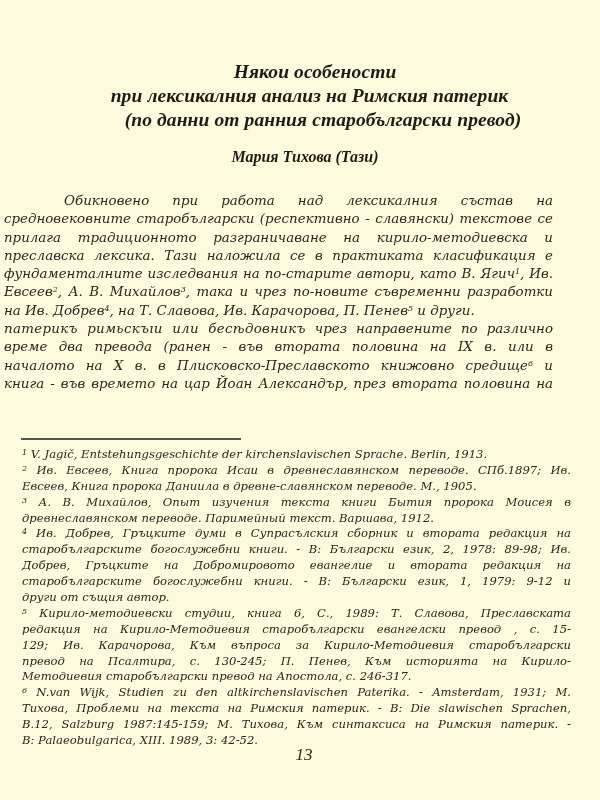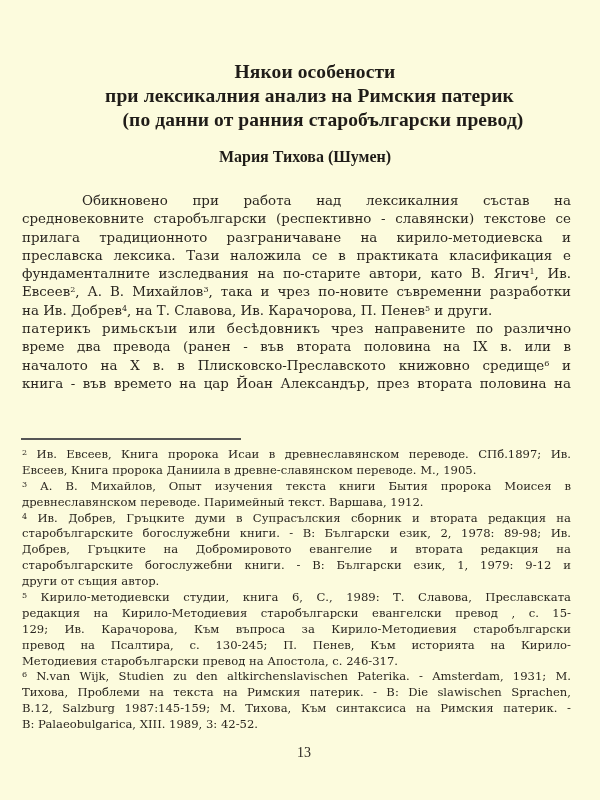--- a/index.html
+++ b/index.html
@@ -13,20 +13,21 @@
       overflow: hidden;
       position: relative;
       font-family: "Liberation Serif", "DejaVu Serif", serif;
       color: #2a2620;
     }
     .page {
       position: absolute;
       left: 0; top: 0;
       width: 600px; height: 800px;
       background: #fcfbdd;
+      font-style: italic;
     }
     .title-block {
       position: absolute;
       top: 60px;
       left: 0;
       width: 600px;
       text-align: center;
     }
     .title-line {
       font-weight: bold;
@@ -46,21 +47,21 @@
       text-align: center;
       padding-left: 10px;
       box-sizing: border-box;
       font-weight: bold;
       font-size: 16px;
       color: #1f1c18;
     }
     .body-text {
       position: absolute;
       top: 192px;
-      left: 22px;
+      left: 4px;
       width: 549px;
       font-size: 14.6px;
       line-height: 18.3px;
       text-align: justify;
       font-family: "DejaVu Serif", serif;
       font-size: 13.4px;
     }
     .body-text .line {
       display: block;
       text-align: justify;
@@ -110,54 +111,55 @@
       text-align-last: left;
     }
     .page-number {
       position: absolute;
       top: 745px;
       left: 0;
       width: 600px;
       text-align: center;
       padding-left: 8px;
       box-sizing: border-box;
-      font-size: 14px;
+      font-size: 17px;
       color: #2a2620;
     }
   </style>
 </head>
 <body>
 
 <div class="page">
 
   <div class="title-block">
     <div class="title-line l1">Някои особености</div>
     <div class="title-line l2">при лексикалния анализ на Римския патерик</div>
     <div class="title-line l3">(по данни  от ранния старобългарски превод)</div>
   </div>
 
-  <div class="author">Мария Тихова (Шумен)</div>
+  <div class="author">Мария Тихова (Тази)</div>
 
   <div class="body-text" id="body-text">
       <span class="line indent">Обикновено   при   работа   над   лексикалния   състав   на</span>
       <span class="line">средновековните старобългарски (респективно - славянски) текстове се</span>
       <span class="line">прилага  традиционното  разграничаване  на  кирило-методиевска  и</span>
       <span class="line">преславска лексика. Тази наложила се в практиката класификация е</span>
       <span class="line">фундаменталните изследвания на по-старите автори, като В. Ягич<sup>1</sup>, Ив.</span>
       <span class="line">Евсеев<sup>2</sup>, А. В. Михайлов<sup>3</sup>, така и чрез по-новите съвременни разработки</span>
       <span class="line last last">на Ив. Добрев<sup>4</sup>, на Т. Славова, Ив. Карачорова, П. Пенев<sup>5</sup> и други.</span>
       <span class="line"><span class="ocs">патерикъ римьскъıи или бесѣдовникъ</span> чрез направените по различно</span>
       <span class="line">време  два  превода (ранен - във втората половина на IX в. или в</span>
       <span class="line">началото на X в. в Плисковско-Преславското книжовно средище<sup>6</sup> и</span>
       <span class="line">книга - във времето на цар Йоан Александър, през втората половина на</span>
     </div>
 
   <div class="separator"></div>
 
   <div class="footnotes" id="footnotes">
+      <span class="fn-line last"><sup>1</sup> V. Jagič, Entstehungsgeschichte der kirchenslavischen Sprache. Berlin, 1913.</span>
       <span class="fn-line"><sup>2</sup> Ив. Евсеев, Книга пророка Исаи в древнеславянском переводе. СПб.1897; Ив.</span>
       <span class="fn-line last">Евсеев, Книга пророка Даниила в древне-славянском переводе. М., 1905.</span>
       <span class="fn-line"><sup>3</sup> А. В. Михайлов, Опыт изучения текста книги Бытия пророка Моисея в</span>
       <span class="fn-line last">древнеславянском переводе. Паримейный текст. Варшава, 1912.</span>
       <span class="fn-line"><sup>4</sup> Ив. Добрев, Гръцките думи в Супрасълския сборник и втората редакция на</span>
       <span class="fn-line">старобългарските богослужебни книги. - В: Български език, 2, 1978: 89-98; Ив.</span>
       <span class="fn-line">Добрев, Гръцките на Добромировото евангелие и втората редакция на</span>
       <span class="fn-line">старобългарските богослужебни книги. - В: Български език, 1, 1979: 9-12 и</span>
       <span class="fn-line last">други от същия автор.</span>
       <span class="fn-line"><sup>5</sup> Кирило-методиевски студии, книга 6, С., 1989: Т. Славова, Преславската</span>

